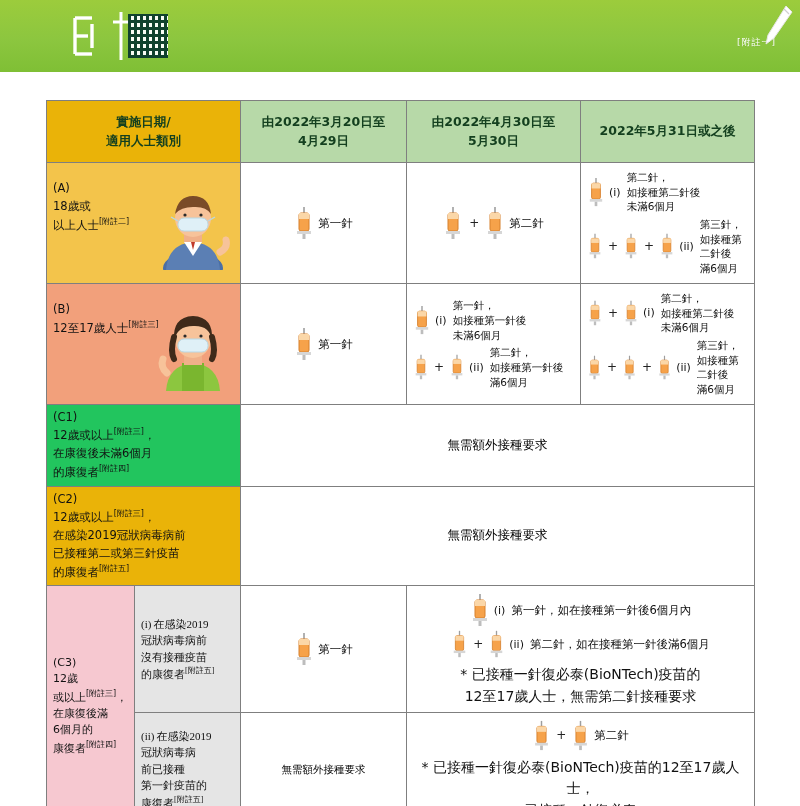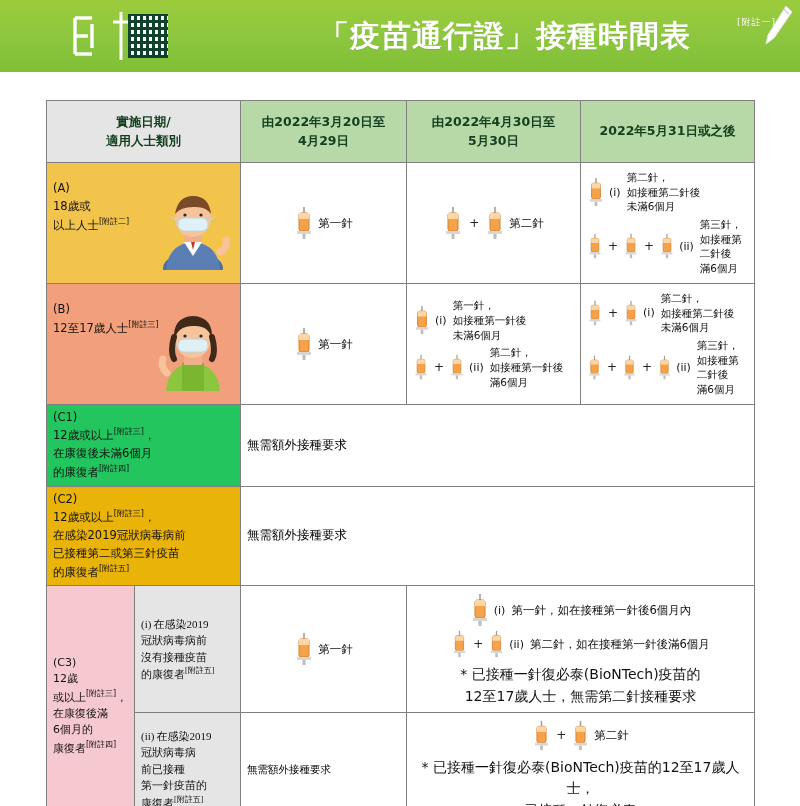--- a/index.html
+++ b/index.html
@@ -66,21 +66,21 @@
     padding: 4px 6px;
   }
   thead th {
     background: #b7d9a8;
     color:#14401f;
     font-size: 12.5px; font-weight: bold;
     text-align:center;
     height: 62px;
     line-height: 1.45;
   }
-  thead th.first { background:#e5e5e5; }
+  thead th.first { background:#eab308; }
   .sup { font-size: 8px; vertical-align: super; }
 
   .cat-cell { font-size: 11.5px; line-height:1.5; color:#111; vertical-align: top; padding-top:8px; }
   .cat-a { background:#f3c44b; }
   .cat-b { background:#f2a07b; }
   .cat-c1 { background:#22c55e; }
   .cat-c2 { background:#eab308; }
   .cat-c3 { background:#f6c8d0; }
   .cell-white { background:#ffffff; }
   .center { text-align:center; }
@@ -99,21 +99,21 @@
   .plus { display:inline-block; font-size:12px; margin:0 2px; vertical-align:middle; color:#222; }
   .dose-line { display:flex; align-items:center; justify-content:center; gap:4px; margin:3px 0; }
   .dose-line.left { justify-content:flex-start; }
   .dose-text { font-size:11.5px; color:#111; line-height:1.4; }
   .dose-text.sm { font-size:10.5px; }
   .idx { font-size:11px; color:#111; margin-right:2px; }
   .pairblock { display:flex; align-items:center; gap:3px; }
   .note-star { font-size:14px; line-height:1.55; text-align:center; margin-top:6px; color:#111; }
   .c3sub { font-size:11px; line-height:1.5; }
   .subcell { background:#e5e5e5;font-family:Liberation Serif, serif; }
-  .vcenter-text { font-size:12.5px; text-align:left; }
+  .vcenter-text { font-size:12.5px; text-align:center; }
 </style>
 </head>
 <body>
 
 <div class="page">
 
   <div class="header">
     <div class="header-left">
       <div class="logo-mark">
         <svg class="bars" viewBox="0 0 44 44">
@@ -128,21 +128,20 @@
         <svg class="needle-glyph" viewBox="0 0 22 52">
           <g stroke="#ffffff" stroke-width="3" fill="none">
             <path d="M11 2 L11 50"></path>
             <path d="M3 12 L19 12"></path>
           </g>
         </svg>
         <div class="qr"></div>
       </div>
     </div>
     <div class="header-title">
-      <span>「疫苗通行證」接種時間表</span>
       <span class="header-note">[附註一]</span>
     </div>
     <svg class="pen" viewBox="0 0 34 46">
       <g>
         <path d="M26 2 L32 8 L14 34 L6 40 L8 31 Z" fill="#ffffff" stroke="#e6e6e6" stroke-width="1"></path>
         <path d="M24 5 L29 10" stroke="#cfcfcf" stroke-width="1.2"></path>
       </g>
     </svg>
   </div>
   <div class="white-gap"></div>

